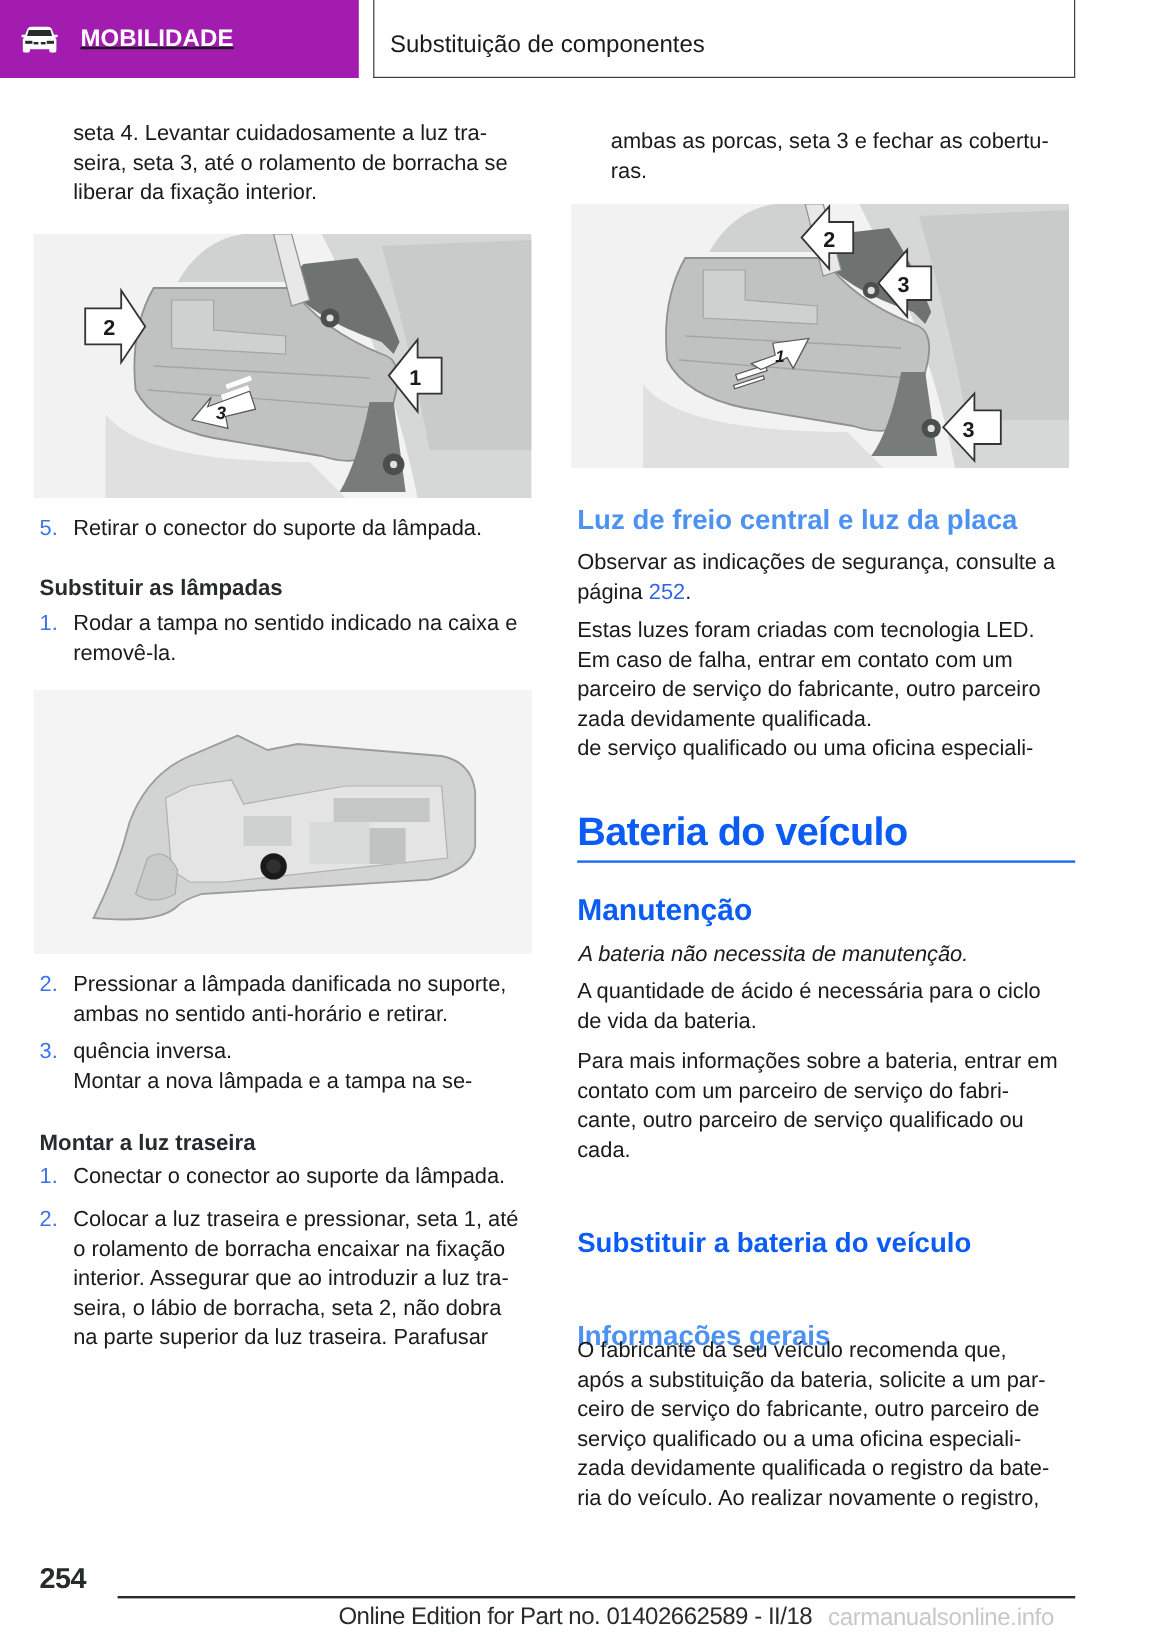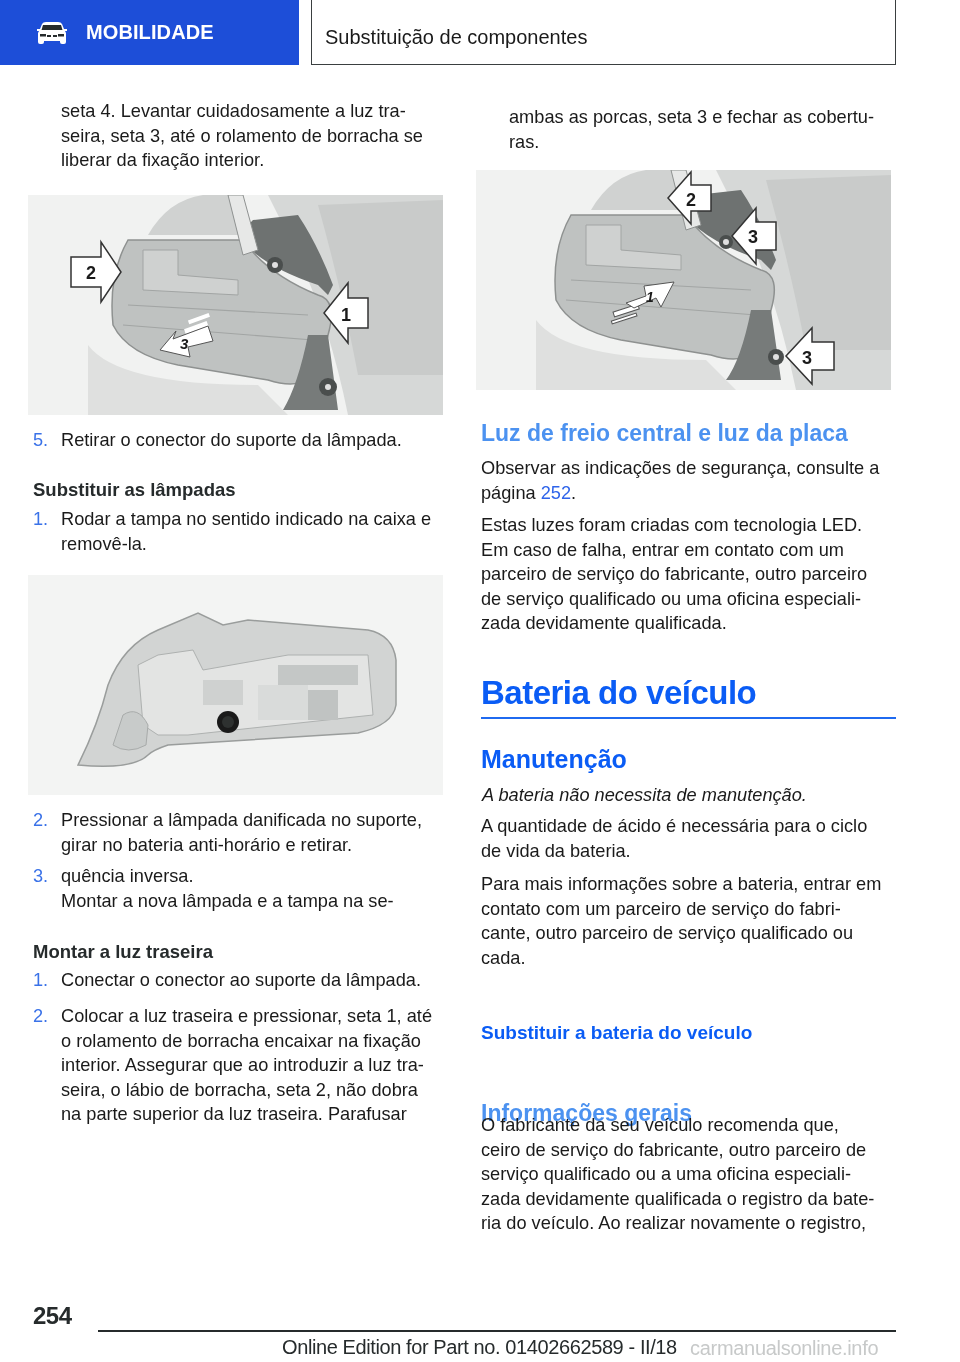--- a/index.html
+++ b/index.html
@@ -1,20 +1,20 @@
 <!DOCTYPE html>
 <html><head>
   <meta charset="utf-8">
   <style>
     * { margin: 0; padding: 0; box-sizing: border-box; }
     html, body { width: 960px; height: 1362px; background: #ffffff; overflow: hidden; }
     body { position: relative; font-family: "Liberation Sans", sans-serif; color: #1a1a1a; }
 
     
-    .hdr-dark { position: absolute; left: 0; top: 0; width: 299px; height: 65px; background: #1d4ed8; display: flex; align-items: center; padding-left: 36px; }
+    .hdr-dark { position: absolute; left: 0; top: 0; width: 299px; height: 65px; background: #a21caf; display: flex; align-items: center; padding-left: 17px; text-decoration: underline; }
     .hdr-dark .car { width: 32px; height: 22px; margin-right: 18px; }
     .hdr-dark .label { color: #ffffff; font-weight: bold; font-size: 20px; letter-spacing: 0.1px; }
     .hdr-box { position: absolute; left: 311px; top: -2px; width: 585px; height: 67px; border: 1.5px solid #3a3f40; border-top: none; background: #fff; }
     .hdr-box .label { position: absolute; left: 13px; top: 28px; font-size: 20px; color: #1a1a1a; }
 
     .p { font-size: 18.2px; line-height: 24.5px; color: #1a1a1a; }
     .link { color: #2f64ea; }
 
     .fig { position: absolute; background: #f3f4f3; overflow: hidden; }
 
@@ -129,21 +129,21 @@
     <path d="M95 140 Q110 130 120 150 L118 170 Q100 180 85 170 Z" fill="#c8cbca" stroke="#a8abaa" stroke-width="1"></path>
     <circle cx="200" cy="147" r="11" fill="#1a1a1a"></circle>
     <circle cx="200" cy="147" r="6" fill="#2e3130"></circle>
   </svg>
 </div>
 
 <div class="ol-item" style="left:33px; top:808px; width:415px;">
   <span class="ol-num">2.</span>
   <span class="ol-text">
     <div>Pressionar a lâmpada danificada no suporte,</div>
-    <div>girar no bateria anti-horário e retirar.</div>
+    <div>ambas no sentido anti-horário e retirar.</div>
   </span>
 </div>
 
 <div class="ol-item" style="left:33px; top:864px; width:415px;">
   <span class="ol-num">3.</span>
   <span class="ol-text">
     <div>quência inversa.</div>
     <div>Montar a nova lâmpada e a tampa na se-</div>
   </span>
 </div>
@@ -217,22 +217,22 @@
 
 <div class="p" style="position:absolute; left:481px; top:456px; width:420px;">
   <div>Observar as indicações de segurança, consulte a</div>
   <div><span>página </span><span class="link">252</span><span>.</span></div>
 </div>
 
 <div class="p" style="position:absolute; left:481px; top:513px; width:420px;">
   <div>Estas luzes foram criadas com tecnologia LED.</div>
   <div>Em caso de falha, entrar em contato com um</div>
   <div>parceiro de serviço do fabricante, outro parceiro</div>
+  <div>zada devidamente qualificada.</div>
   <div>de serviço qualificado ou uma oficina especiali-</div>
-  <div>zada devidamente qualificada.</div>
 </div>
 
 <div class="h-blue" style="left:481px; top:674px; font-size:33px; letter-spacing:-0.5px;">Bateria do veículo</div>
 <div class="rule-blue" style="left:481px; top:717px; width:415px;"></div>
 
 <div class="h-blue" style="left:481px; top:745px; font-size:25px;">Manutenção</div>
 
 <div class="p" style="position:absolute; left:482px; top:783px; width:420px;font-style:italic;">A bateria não necessita de manutenção.</div>
 
 <div class="p" style="position:absolute; left:481px; top:814px; width:420px;">
@@ -240,26 +240,27 @@
   <div>de vida da bateria.</div>
 </div>
 
 <div class="p" style="position:absolute; left:481px; top:872px; width:420px;">
   <div>Para mais informações sobre a bateria, entrar em</div>
   <div>contato com um parceiro de serviço do fabri-</div>
   <div>cante, outro parceiro de serviço qualificado ou</div>
   <div>cada.</div>
 </div>
 
-<div class="h-blue" style="left:481px; top:1022px; font-size:19px;">Substituir a bateria do veículo</div>
+<div class="h-blue" style="left:481px; top:1022px; font-size:23px;">Substituir a bateria do veículo</div>
 
 <div class="h-lightblue" style="left:481px; top:1076px; font-size:23px;margin-top:24px;">Informações gerais</div>
 
 <div class="p" style="position:absolute; left:481px; top:1113px; width:420px;">
   <div>O fabricante da seu veículo recomenda que,</div>
+  <div>após a substituição da bateria, solicite a um par-</div>
   <div>ceiro de serviço do fabricante, outro parceiro de</div>
   <div>serviço qualificado ou a uma oficina especiali-</div>
   <div>zada devidamente qualificada o registro da bate-</div>
   <div>ria do veículo. Ao realizar novamente o registro,</div>
 </div>
 
 <div class="pg">254</div>
 <div class="foot-rule"></div>
 <div class="foot-text">Online Edition for Part no. 01402662589 - II/18</div>
 <div class="foot-water">carmanualsonline.info</div>

